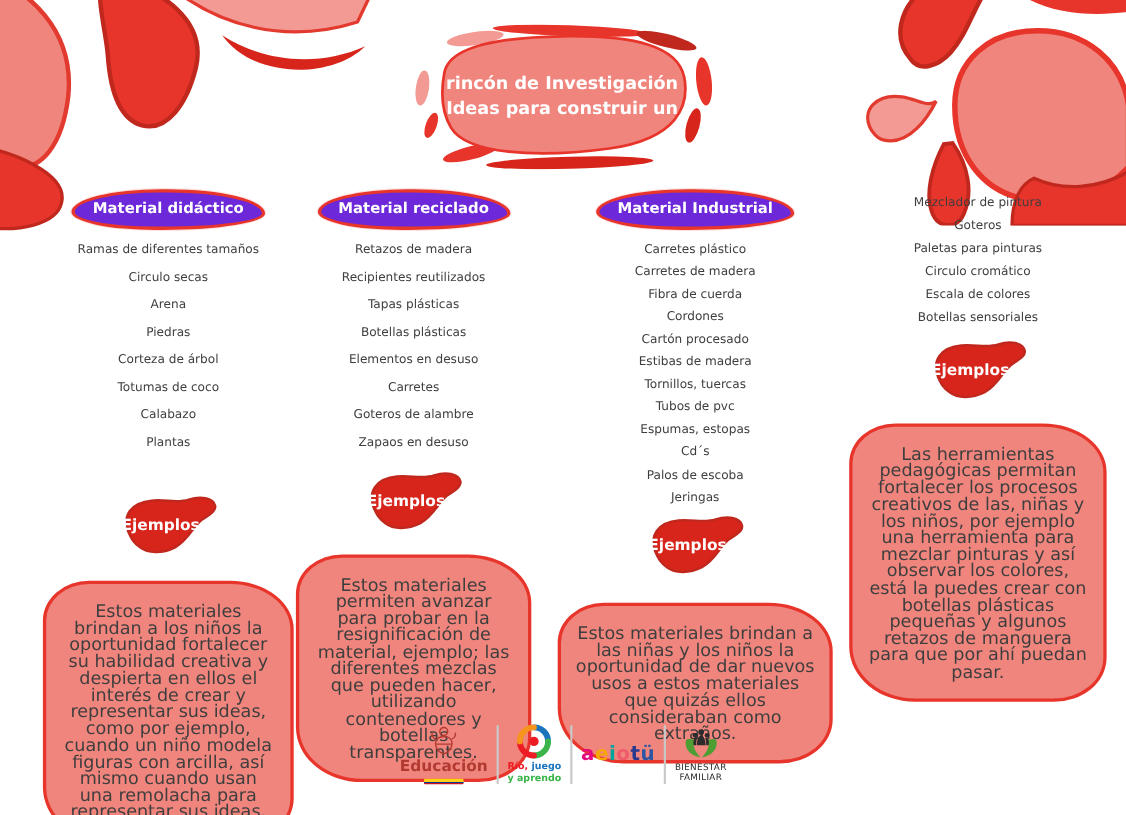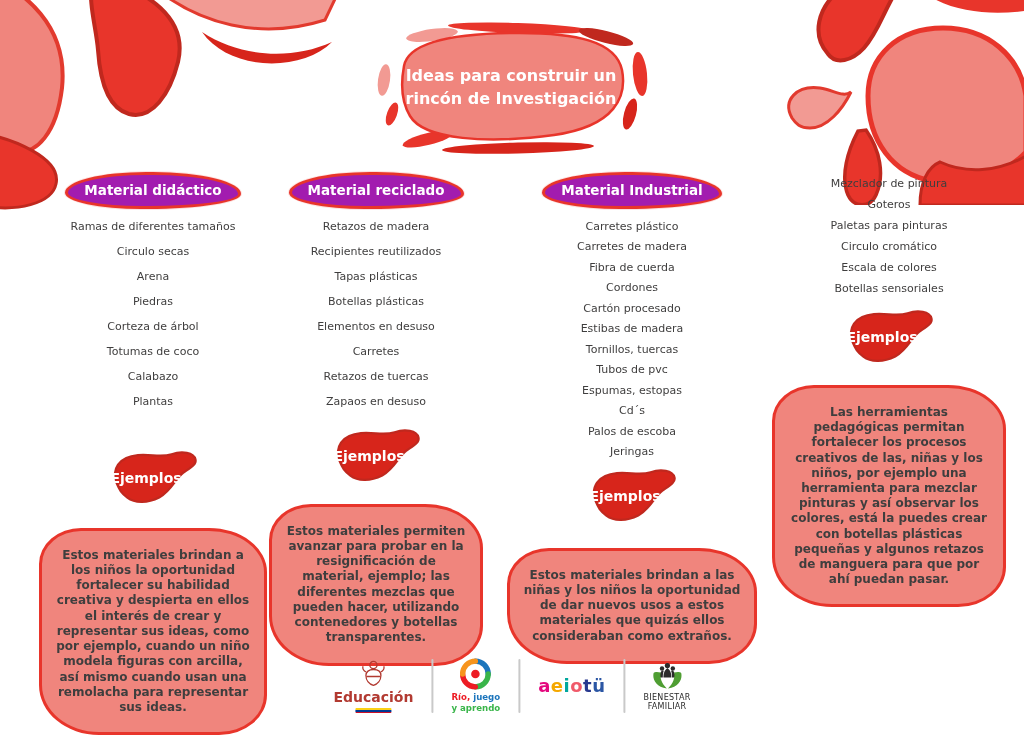--- a/index.html
+++ b/index.html
@@ -16,21 +16,21 @@
   .title-text{position:absolute;left:28px;right:28px;top:42px;text-align:center;
       color:#fff;font-weight:bold;font-size:16px;line-height:1.45;}
 
   
   .col{position:absolute;top:172px;display:flex;flex-direction:column;align-items:center;}
   .c0{left:46px;width:214px;}
   .c1{left:268px;width:216px;}
   .c2{left:520px;width:224px;}
   .c3{left:770px;width:238px;top:175px;}
 
-  .hdr{background:#a21caf;border:3px solid #E8352B;border-radius:48% 52% 55% 45% / 58% 62% 42% 46%;
+  .hdr{background:#6d28d9;border:3px solid #E8352B;border-radius:48% 52% 55% 45% / 58% 62% 42% 46%;
        color:#fff;font-weight:bold;font-size:13.5px;line-height:1.25;text-align:center;
        padding:7px 16px;min-width:72px;margin-bottom:9px;box-shadow:0 0 0 1px rgba(232,53,43,.15);}
   .item{font-size:11px;line-height:17px;text-align:center;}
   .c0 .item,.c1 .item{margin-bottom:8px;}
   .c2 .item{margin-bottom:3.5px;}
   .c3 .item{margin-bottom:4px;}
 
   .ej{position:relative;width:104px;height:62px;flex:none;}
   .c0 .ej{margin-top:30px;}
   .c1 .ej{margin-top:8px;}
@@ -39,31 +39,31 @@
   .ej svg{position:absolute;inset:0;width:100%;height:100%;}
   .ejlbl{position:absolute;left:0;right:14px;top:22px;text-align:center;color:#fff;
          font-weight:bold;font-size:14px;}
 
   .ex{position:relative;margin-top:16px;background:#F0857D;border:3px solid #E8352B;
       border-radius:42px 58px 48px 60px / 36px 44px 40px 50px;padding:17px 13px;box-sizing:border-box;}
   .c0 .ex{width:228px;margin-top:18px;}
   .c1 .ex{width:214px;}
   .c2 .ex{width:250px;margin-top:20px;}
   .c3 .ex{width:234px;}
-  .ex p{margin:0;font-size:12px;line-height:15.2px;text-align:center;color:#3F3E3E;font-weight:bold;}
+  .ex p{margin:0;font-size:16px;line-height:15.2px;text-align:center;color:#3F3E3E;}
   .ex::after{content:"";position:absolute;width:30px;height:24px;background:#F0857D;
       border:3px solid #E8352B;border-radius:55% 45% 60% 40%;z-index:-1;}
   .c0 .ex::after{left:-8px;bottom:14px;}
   .c1 .ex::after{left:-9px;bottom:30px;}
   .c2 .ex::after{left:-8px;bottom:22px;}
   .c3 .ex::after{right:-7px;bottom:40px;}
 
   
   .footer{position:absolute;left:50%;top:658px;transform:translateX(-50%);
-          display:flex;align-items:center;gap:18px;}
+          display:flex;align-items:center;gap:8px;}
   .fdiv{width:2px;height:54px;background:#C9C9C9;border-radius:2px;}
   .flogo{display:flex;flex-direction:column;align-items:center;justify-content:center;}
   .edu-label{color:#B23A31;font-weight:bold;font-size:14px;margin-top:2px;}
   .edu-flag{width:36px;height:5px;margin-top:3px;border-radius:1px;
       background:linear-gradient(#FCD116 0 50%, #003893 50% 75%, #CE1126 75% 100%);}
   .rio-text{font-size:8.6px;font-weight:bold;line-height:1.25;text-align:center;margin-top:2px;}
   .rio-w1{color:#ED1C24;} .rio-w2{color:#1C75BC;} .rio-w3{color:#39B54A;}
   .aeiotu{font-size:18px;font-weight:bold;letter-spacing:.5px;}
   .ae-0{color:#E4097E;} .ae-1{color:#F5A800;} .ae-2{color:#00A79D;}
   .ae-3{color:#F05A6A;} .ae-4{color:#28398F;} .ae-5{color:#2B56A4;}
@@ -99,22 +99,22 @@
       <ellipse cx="238" cy="15" rx="28" ry="6" transform="rotate(14 238 15)" fill="#C0281E"></ellipse>
       <ellipse cx="16" cy="58" rx="6" ry="16" transform="rotate(8 16 58)" fill="#F29A93"></ellipse>
       <ellipse cx="24" cy="92" rx="5" ry="12" transform="rotate(20 24 92)" fill="#E8352B"></ellipse>
       <ellipse cx="272" cy="52" rx="7" ry="22" transform="rotate(-6 272 52)" fill="#E8352B"></ellipse>
       <ellipse cx="262" cy="92" rx="6" ry="16" transform="rotate(15 262 92)" fill="#D7251B"></ellipse>
       <ellipse cx="150" cy="126" rx="76" ry="5.5" transform="rotate(-1.5 150 126)" fill="#D7251B"></ellipse>
       <ellipse cx="60" cy="117" rx="26" ry="6" transform="rotate(-14 60 117)" fill="#E8352B"></ellipse>
       <path d="M36,44 C40,22 78,12 143,11 C210,10 248,20 254,48 C259,74 248,104 186,113 C120,122 56,118 42,94 C33,79 33,60 36,44 Z" fill="#F0857D" stroke="#E8352B" stroke-width="2.5"></path>
     </svg>
     <div class="title-text">
+      <div>rincón de Investigación</div>
       <div>Ideas para construir un</div>
-      <div>rincón de Investigación</div>
     </div>
   </div>
 
   <section class="col c0">
     <div class="hdr">
       <span>Material didáctico</span>
     </div>
     <div class="item">Ramas de diferentes tamaños</div>
     <div class="item">Circulo secas</div>
     <div class="item">Arena</div>
@@ -137,21 +137,21 @@
   <section class="col c1">
     <div class="hdr">
       <span>Material reciclado</span>
     </div>
     <div class="item">Retazos de madera</div>
     <div class="item">Recipientes reutilizados</div>
     <div class="item">Tapas plásticas</div>
     <div class="item">Botellas plásticas</div>
     <div class="item">Elementos en desuso</div>
     <div class="item">Carretes</div>
-    <div class="item">Retazos de tuercas</div>
+    <div class="item">Goteros de alambre</div>
     <div class="item">Zapaos en desuso</div>
     <div class="ej">
       <svg viewBox="0 0 110 70">
         <path d="M14,40 C8,24 16,10 38,8 C52,6.5 64,11 76,7 C88,3 101,5 103,13 C104.5,19 96,23 89,28 C80,35 76,48 62,56 C48,63 34,62 26,56 C19,51 17,47 14,40 Z" fill="#D7251B" stroke="#C0281E" stroke-width="2.5"></path>
       </svg>
       <span class="ejlbl">Ejemplos</span>
     </div>
     <div class="ex">
       <p>Estos materiales permiten avanzar para probar en la resignificación de material, ejemplo; las diferentes mezclas que pueden hacer, utilizando contenedores y botellas transparentes.</p>
     </div>

